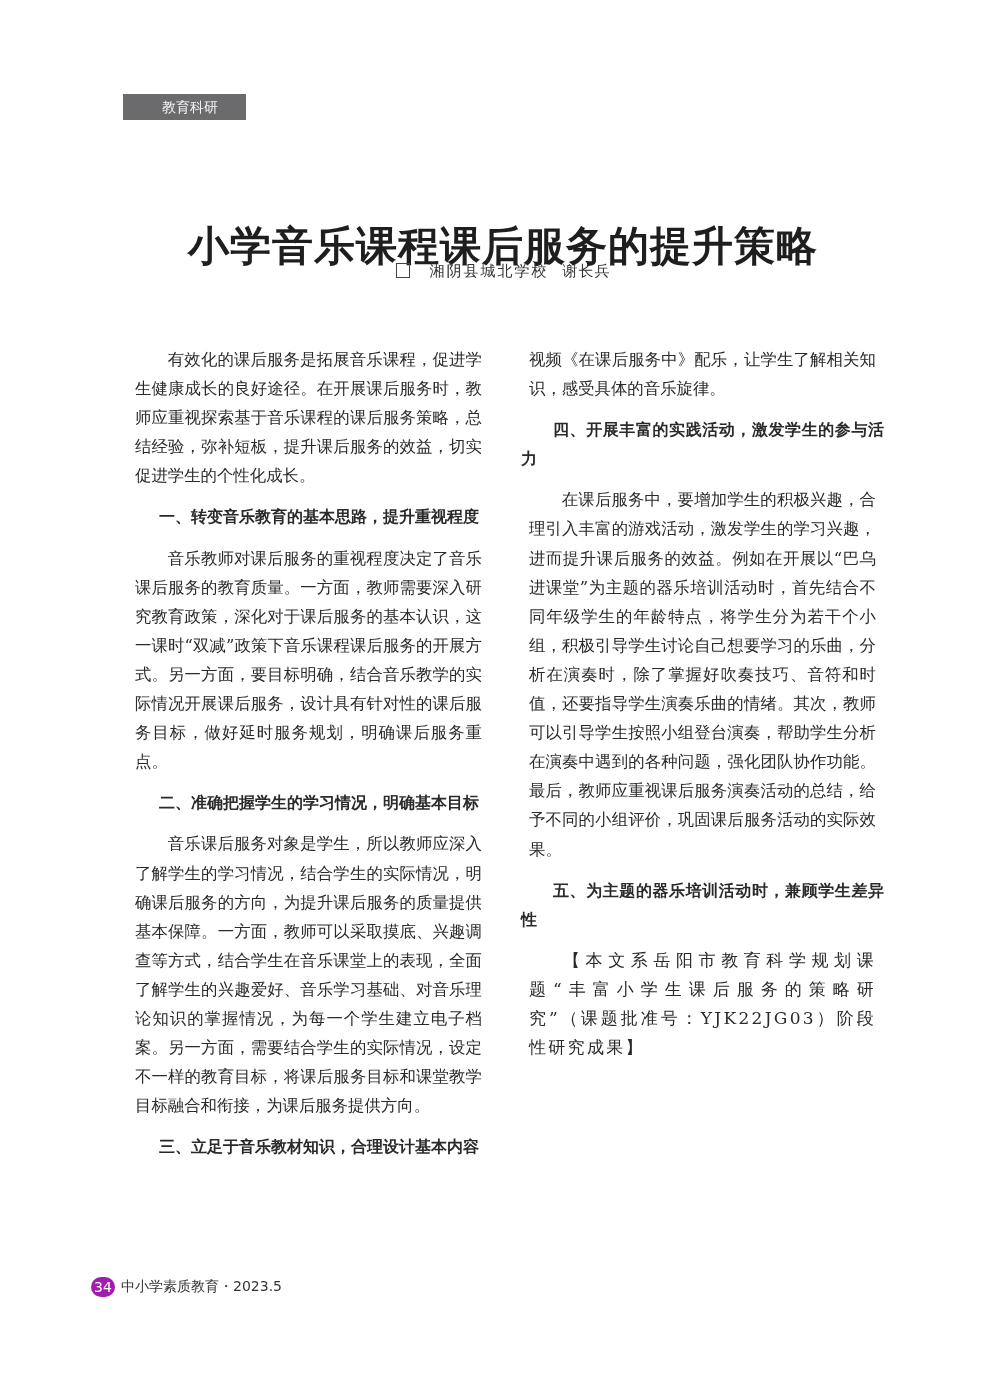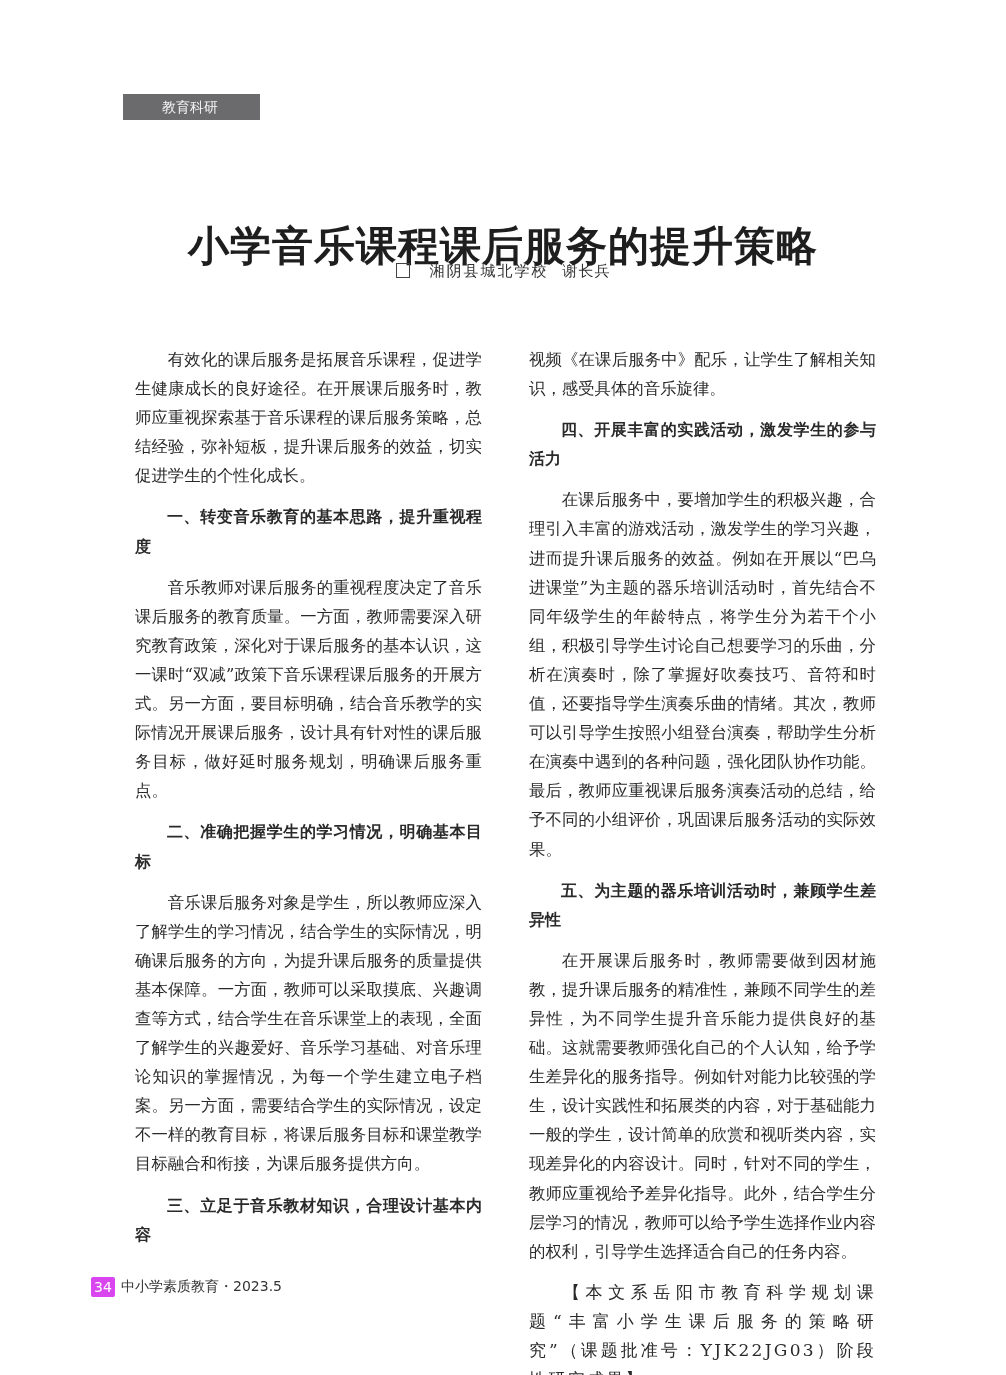--- a/index.html
+++ b/index.html
@@ -1,42 +1,42 @@
 <!DOCTYPE html>
 <html><head>
 <meta charset="utf-8">
 <style>
   html, body { margin:0; padding:0; background:#ffffff; }
   body { width:1006px; height:1375px; position:relative; overflow:hidden;
          font-family:"DejaVu Serif","Liberation Serif",serif; color:#2a2a2a; }
-  .section-tag { position:absolute; left:123px; top:94px; width:137px; height:26px;
+  .section-tag { position:absolute; left:123px; top:94px; width:123px; height:26px;
     background:#6b6b6e; color:#f4f4f4; font-family:"DejaVu Sans","Liberation Sans",sans-serif;
     font-size:14px; line-height:26px; text-indent:39px; letter-spacing:0px; }
   .title { position:absolute; left:0; width:1006px; top:190px; text-align:center;
     font-family:"DejaVu Sans","Liberation Sans",sans-serif; font-weight:bold;
     font-size:41px; letter-spacing:1px; color:#1e1e1e; line-height:58px; }
   .byline { position:absolute; left:0; width:1006px; top:259px; text-align:center;
     font-size:15px; color:#333; line-height:24px; }
   .byline .box { display:inline-block; width:12px; height:13px; border:1px solid #444;
     vertical-align:-2px; margin-right:20px; }
   .byline .school { letter-spacing:2px; font-family:"DejaVu Serif",serif; }
   .byline .author { font-family:"DejaVu Sans","Liberation Sans",sans-serif; margin-left:14px; letter-spacing:1px; }
   .col { position:absolute; top:333px; width:371px; font-size:16.4px; line-height:29.1px;
     text-align:justify; }
   .col.left { left:123px; }
   .col.right { left:517px; }
   .col p { margin:12px; text-indent:2em; }
   .col p.cont { text-indent:0; }
-  .col h3 { margin:12px; font-size:16px; font-weight:bold; text-indent:2em;
+  .col h3 { margin:4px; font-size:16px; font-weight:bold; text-indent:2em;
     font-family:"DejaVu Sans","Liberation Sans",sans-serif; line-height:29.1px; }
   .col p.fund { letter-spacing:2.3px; font-size:17px; }
   .footer { position:absolute; left:91px; top:1277px; font-family:"DejaVu Sans","Liberation Sans",sans-serif;
     font-size:14px; color:#333; display:flex; align-items:center; }
-  .footer .pagenum { display:inline-block; width:24px; height:20px; border-radius:2px;
-    background:#d946ef; color:#fff; text-align:center; line-height:20px; font-size:14px; margin-right:6px; }
+  .footer .pagenum { display:inline-block; width:24px; height:20px; border-radius:10px;
+    background:#a21caf; color:#fff; text-align:center; line-height:20px; font-size:14px; margin-right:6px; }
 </style>
 </head>
 <body>
 
 <div class="section-tag">教育科研</div>
 
 <h1 class="title">小学音乐课程课后服务的提升策略</h1>
 
 <div class="byline">
   <span class="box"></span><span class="school">湘阴县城北学校</span><span class="author">谢长兵</span>
@@ -49,20 +49,19 @@
   <h3>二、准确把握学生的学习情况，明确基本目标</h3>
   <p>音乐课后服务对象是学生，所以教师应深入了解学生的学习情况，结合学生的实际情况，明确课后服务的方向，为提升课后服务的质量提供基本保障。一方面，教师可以采取摸底、兴趣调查等方式，结合学生在音乐课堂上的表现，全面了解学生的兴趣爱好、音乐学习基础、对音乐理论知识的掌握情况，为每一个学生建立电子档案。另一方面，需要结合学生的实际情况，设定不一样的教育目标，将课后服务目标和课堂教学目标融合和衔接，为课后服务提供方向。</p>
   <h3>三、立足于音乐教材知识，合理设计基本内容</h3>
 </div>
 
 <div class="col right">
   <p class="cont">视频《在课后服务中》配乐，让学生了解相关知识，感受具体的音乐旋律。</p>
   <h3>四、开展丰富的实践活动，激发学生的参与活力</h3>
   <p>在课后服务中，要增加学生的积极兴趣，合理引入丰富的游戏活动，激发学生的学习兴趣，进而提升课后服务的效益。例如在开展以“巴乌进课堂”为主题的器乐培训活动时，首先结合不同年级学生的年龄特点，将学生分为若干个小组，积极引导学生讨论自己想要学习的乐曲，分析在演奏时，除了掌握好吹奏技巧、音符和时值，还要指导学生演奏乐曲的情绪。其次，教师可以引导学生按照小组登台演奏，帮助学生分析在演奏中遇到的各种问题，强化团队协作功能。最后，教师应重视课后服务演奏活动的总结，给予不同的小组评价，巩固课后服务活动的实际效果。</p>
   <h3>五、为主题的器乐培训活动时，兼顾学生差异性</h3>
-  <p>在开展课后服务时，教师需要做到因材施教，提升课后服务的精准性，兼顾不同学生的差异性，为不同学生提升音乐能力提供良好的基础。这就需要教师强化自己的个人认知，给予学生差异化的服务指导。例如针对能力比较强的学生，设计实践性和拓展类的内容，对于基础能力一般的学生，设计简单的欣赏和视听类内容，实现差异化的内容设计。同时，针对不同的学生，教师应重视给予差异化指导。此外，结合学生分层学习的情况，教师可以给予学生选择作业内容的权利，引导学生选择适合自己的任务内容。</p>
   <p class="fund">【本文系岳阳市教育科学规划课题“丰富小学生课后服务的策略研究”（课题批准号：YJK22JG03）阶段性研究成果】</p>
 </div>
 
 <div class="footer">
   <span class="pagenum">34</span>
   <span>中小学素质教育・2023.5</span>
 </div>
 
 </body></html>

